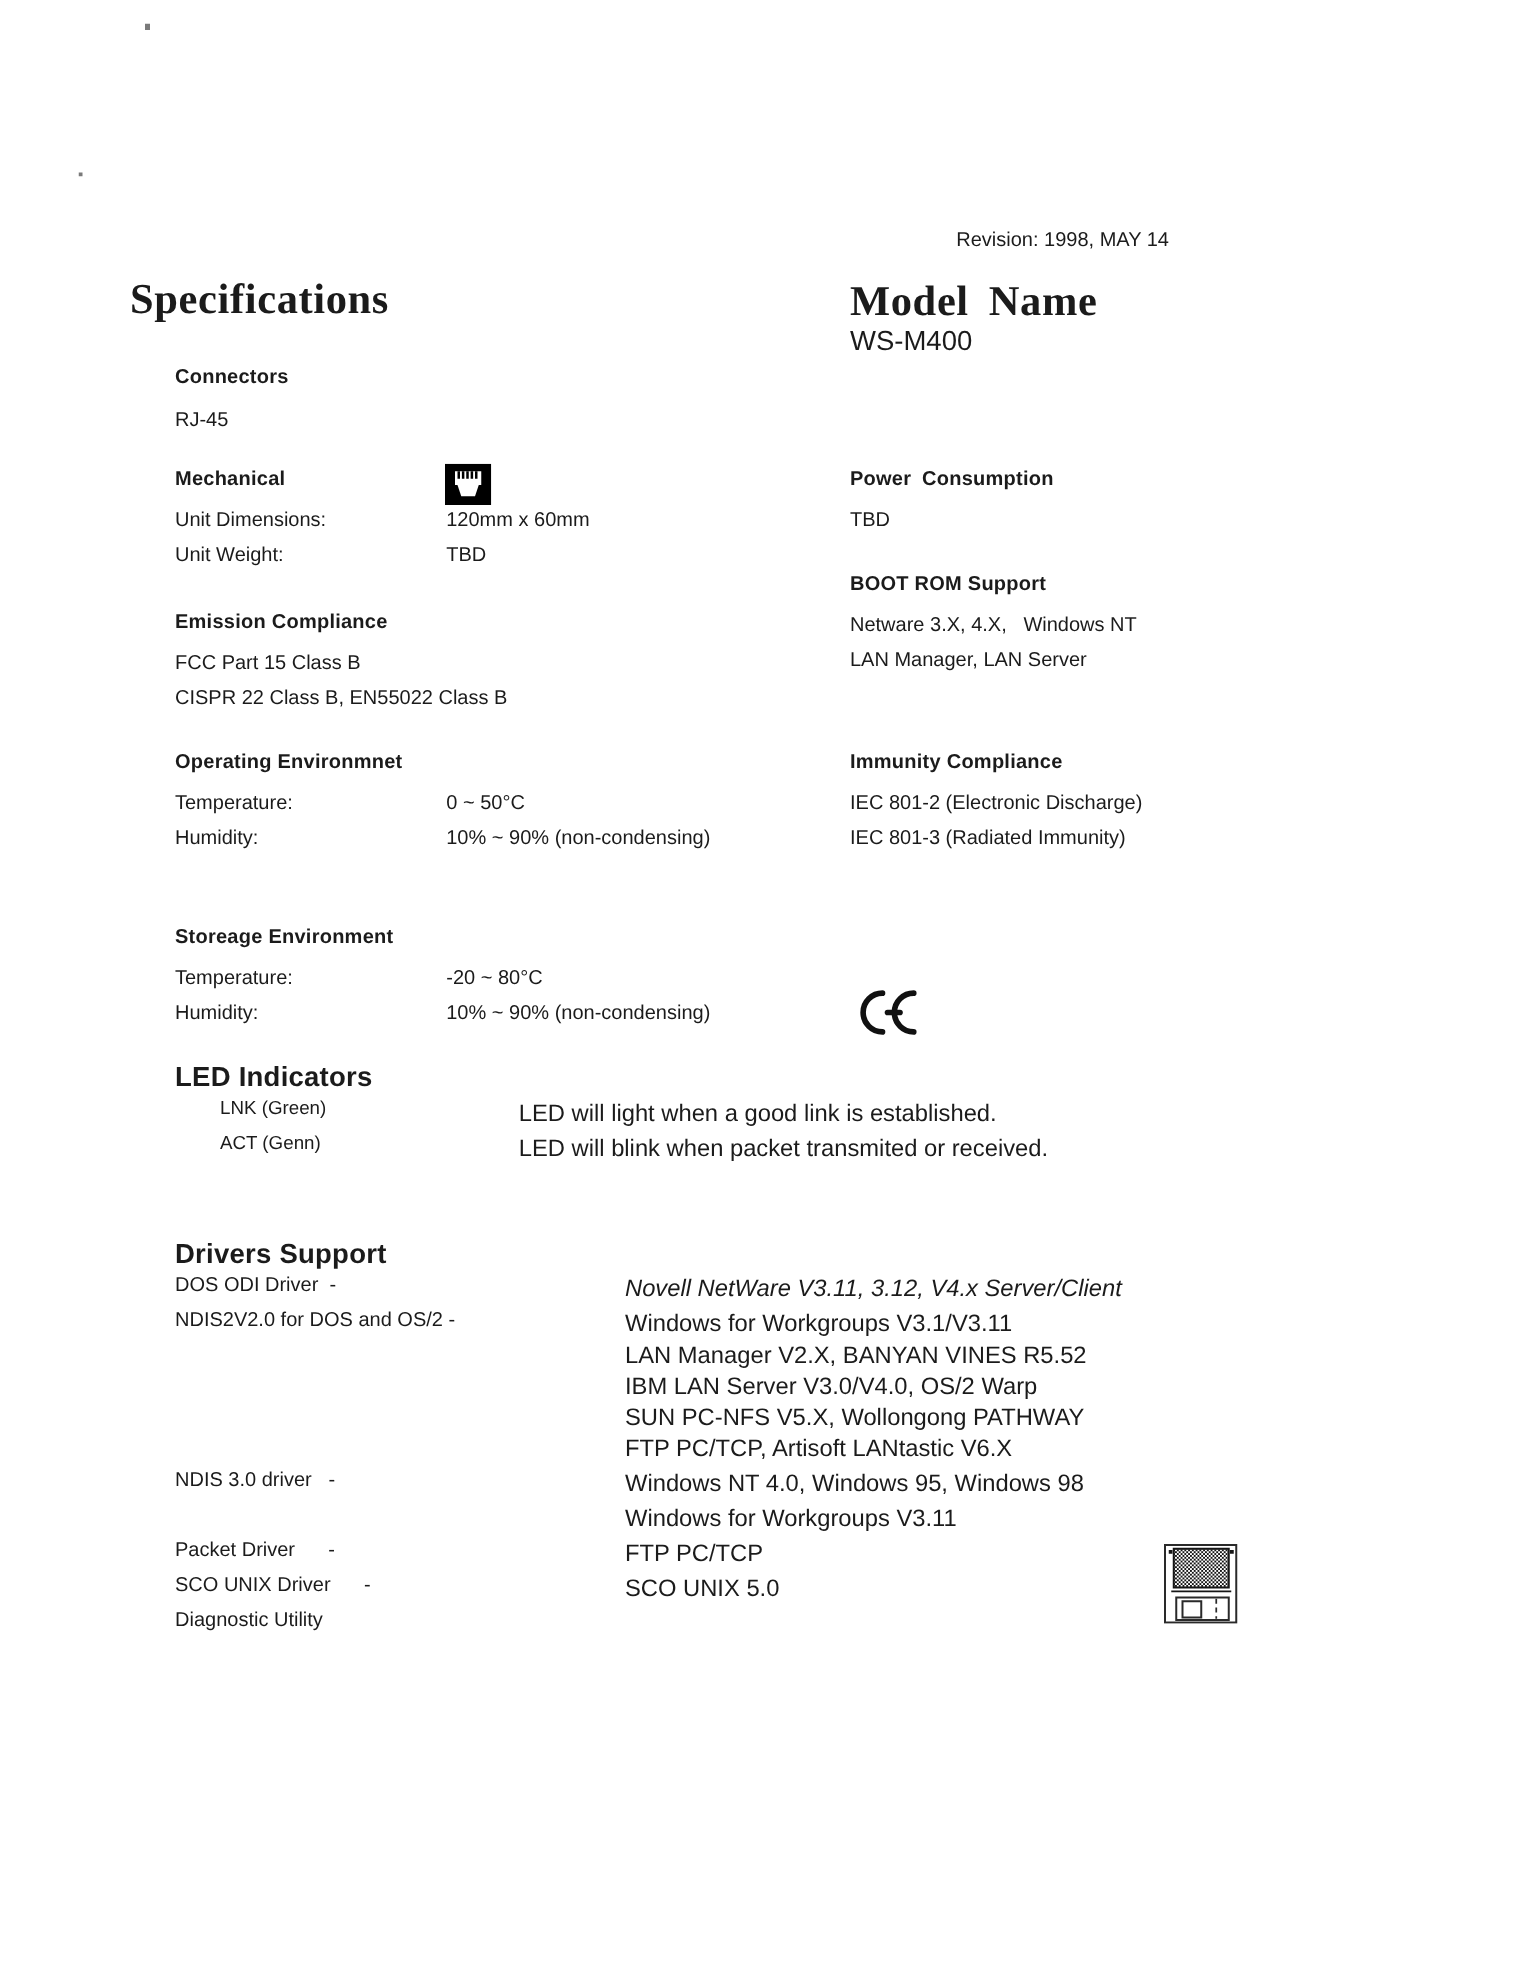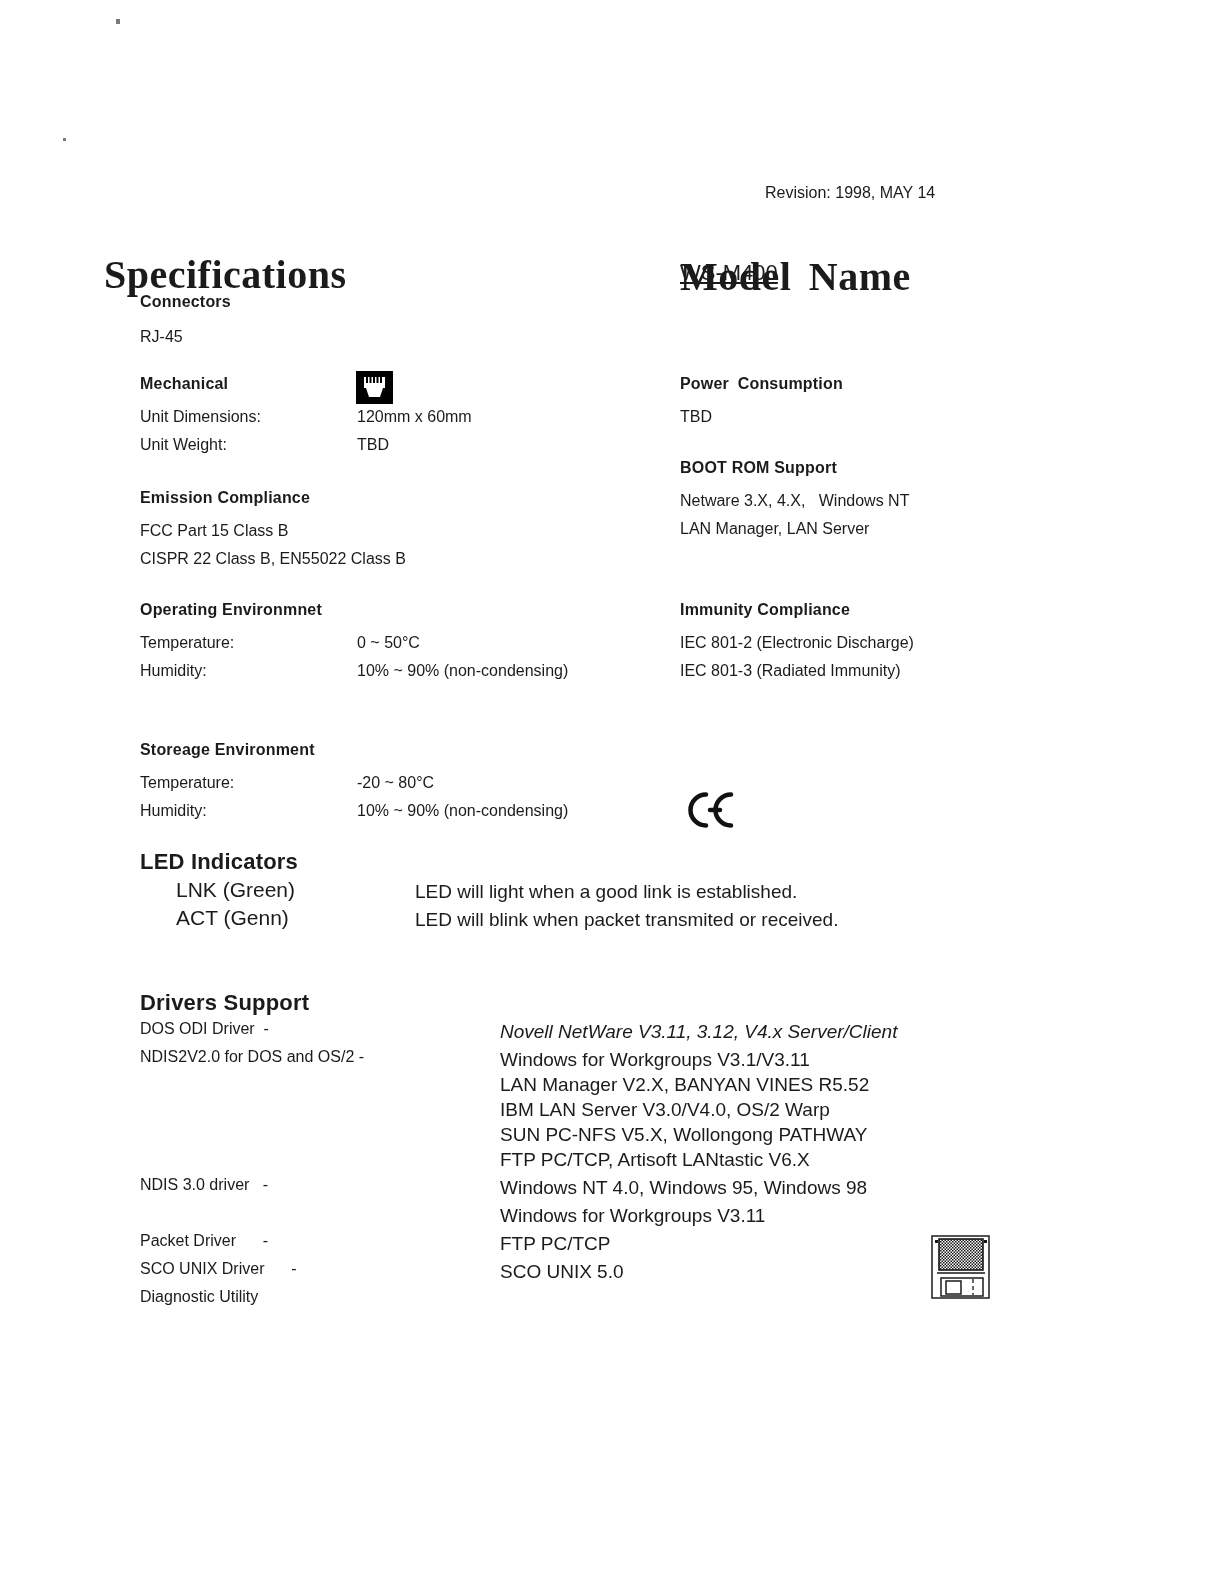--- a/index.html
+++ b/index.html
@@ -6,40 +6,40 @@
   .page{
     position:relative;
     width:1224px;height:1584px;
     margin:0 auto;
     background:#ffffff;
     font-family:"Liberation Sans",sans-serif;
     color:#1b1b1b;
     overflow:hidden;
   }
   .t{position:absolute;white-space:pre;line-height:1.15;}
-  .serif-title{font-family:"Liberation Serif",serif;font-weight:bold;font-size:40px;letter-spacing:.5px;margin-top:32px;}
+  .serif-title{font-family:"Liberation Serif",serif;font-weight:bold;font-size:34px;letter-spacing:.5px;}
   .h1{font-weight:bold;font-size:16px;letter-spacing:.2px;}
   .body{font-size:16px;}
   .small{font-size:19px;}
-  .led-label{font-size:21px;}
+  .led-label{font-size:15px;}
   .speck{position:absolute;background:#7a7a7a;}
   svg{display:block;}
 </style>
 </head>
 <body>
 
 <div class="page">
 
   <div class="speck" style="left:116px;top:19px;width:4px;height:5px;"></div>
   <div class="speck" style="left:63px;top:138px;width:3px;height:3px;"></div>
 
   <div class="t body" style="left:765px;top:184px;">Revision: 1998, MAY 14</div>
   <div class="t serif-title" style="left:104px;top:220px;">Specifications</div>
   <div class="t serif-title" style="left:680px;top:222px;word-spacing:7px;">Model Name</div>
-  <div class="t" style="left:680px;top:260px;font-size:22px;text-decoration:underline;">WS-M400</div>
+  <div class="t" style="left:680px;top:260px;font-size:22px;">WS-M400</div>
 
   <div class="t h1" style="left:140px;top:293px;">Connectors</div>
   <div class="t body" style="left:140px;top:328px;">RJ-45</div>
   <div class="t" style="left:356px;top:334px;">
     <svg width="37" height="33" viewBox="0 0 37 33">
       <rect x="0" y="0" width="37" height="33" fill="#000"></rect>
       <rect x="8" y="6" width="21" height="11" fill="#fff"></rect>
       <polygon points="10,17 27,17 24,26 13,26" fill="#fff"></polygon>
       <g fill="#000">
         <rect x="10" y="6" width="2" height="6"></rect>

